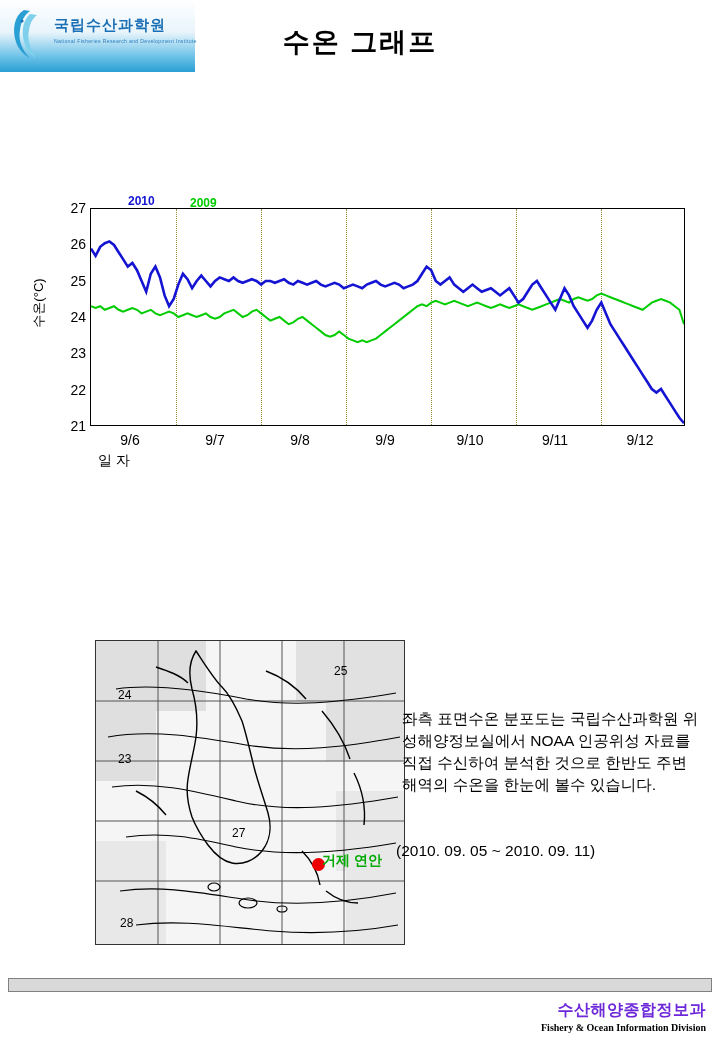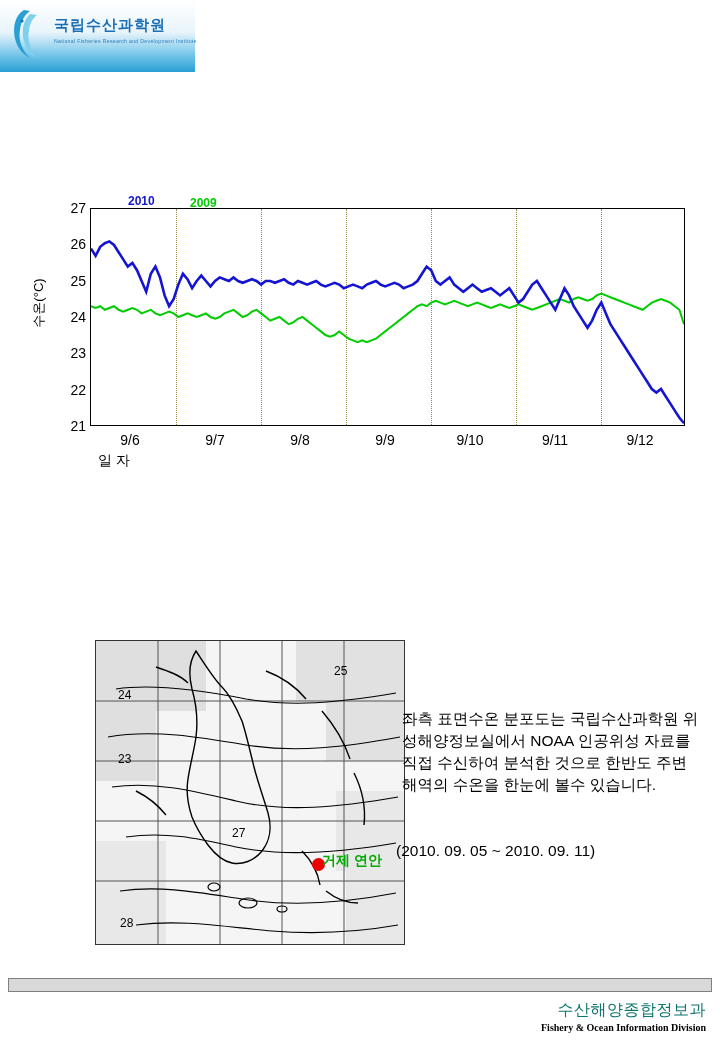--- a/index.html
+++ b/index.html
@@ -180,22 +180,22 @@
     left: 8px; top: 978px;
     width: 704px; height: 14px;
     background: #d9d9d9;
     border: 1px solid #808080;
     box-sizing: border-box;
   }
   .footer-ko {
     position: absolute;
     right: 14px; top: 1000px;
     font-size: 16px;
-    font-weight: normal;
-    color: #0f766e;
+    font-weight: bold;
+    color: #6d28d9;
     letter-spacing: 0.5px;
   }
   .footer-en {
     position: absolute;
     right: 14px; top: 1022px;
     font-size: 10px;
     font-weight: bold;
     font-family: "Liberation Serif", serif;
     color: #000;
   }
@@ -207,20 +207,21 @@
   <div class="header-band"></div>
   <div class="logo-mark">
     <svg width="40" height="52" viewBox="0 0 40 52">
       <path d="M14 2 C4 8, 2 22, 6 34 C8 41, 14 47, 20 50 C12 42, 8 32, 10 22 C11 14, 14 7, 20 3 Z" fill="#2a9fd4"></path>
       <path d="M20 6 C12 13, 11 26, 15 36 C17 42, 21 47, 26 50 C20 41, 17 31, 19 22 C20 15, 23 10, 27 7 Z" fill="#7fd0ea"></path>
       <circle cx="12" cy="13" r="1.6" fill="#1a6fb5"></circle>
     </svg>
   </div>
   <div class="logo-text-ko">국립수산과학원</div>
   <div class="logo-text-en">National Fisheries Research and Development Institute</div>
+  <div class="slide-title">수온 그래프</div>
 </div>
 
 <div class="chart-wrap">
 
   <div class="ytick-wrap">
     <div class="ytick-label" style="top:0px;">27</div>
     <div class="ytick-label" style="top:36.3px;">26</div>
     <div class="ytick-label" style="top:72.6px;">25</div>
     <div class="ytick-label" style="top:108.9px;">24</div>
     <div class="ytick-label" style="top:145.2px;">23</div>

